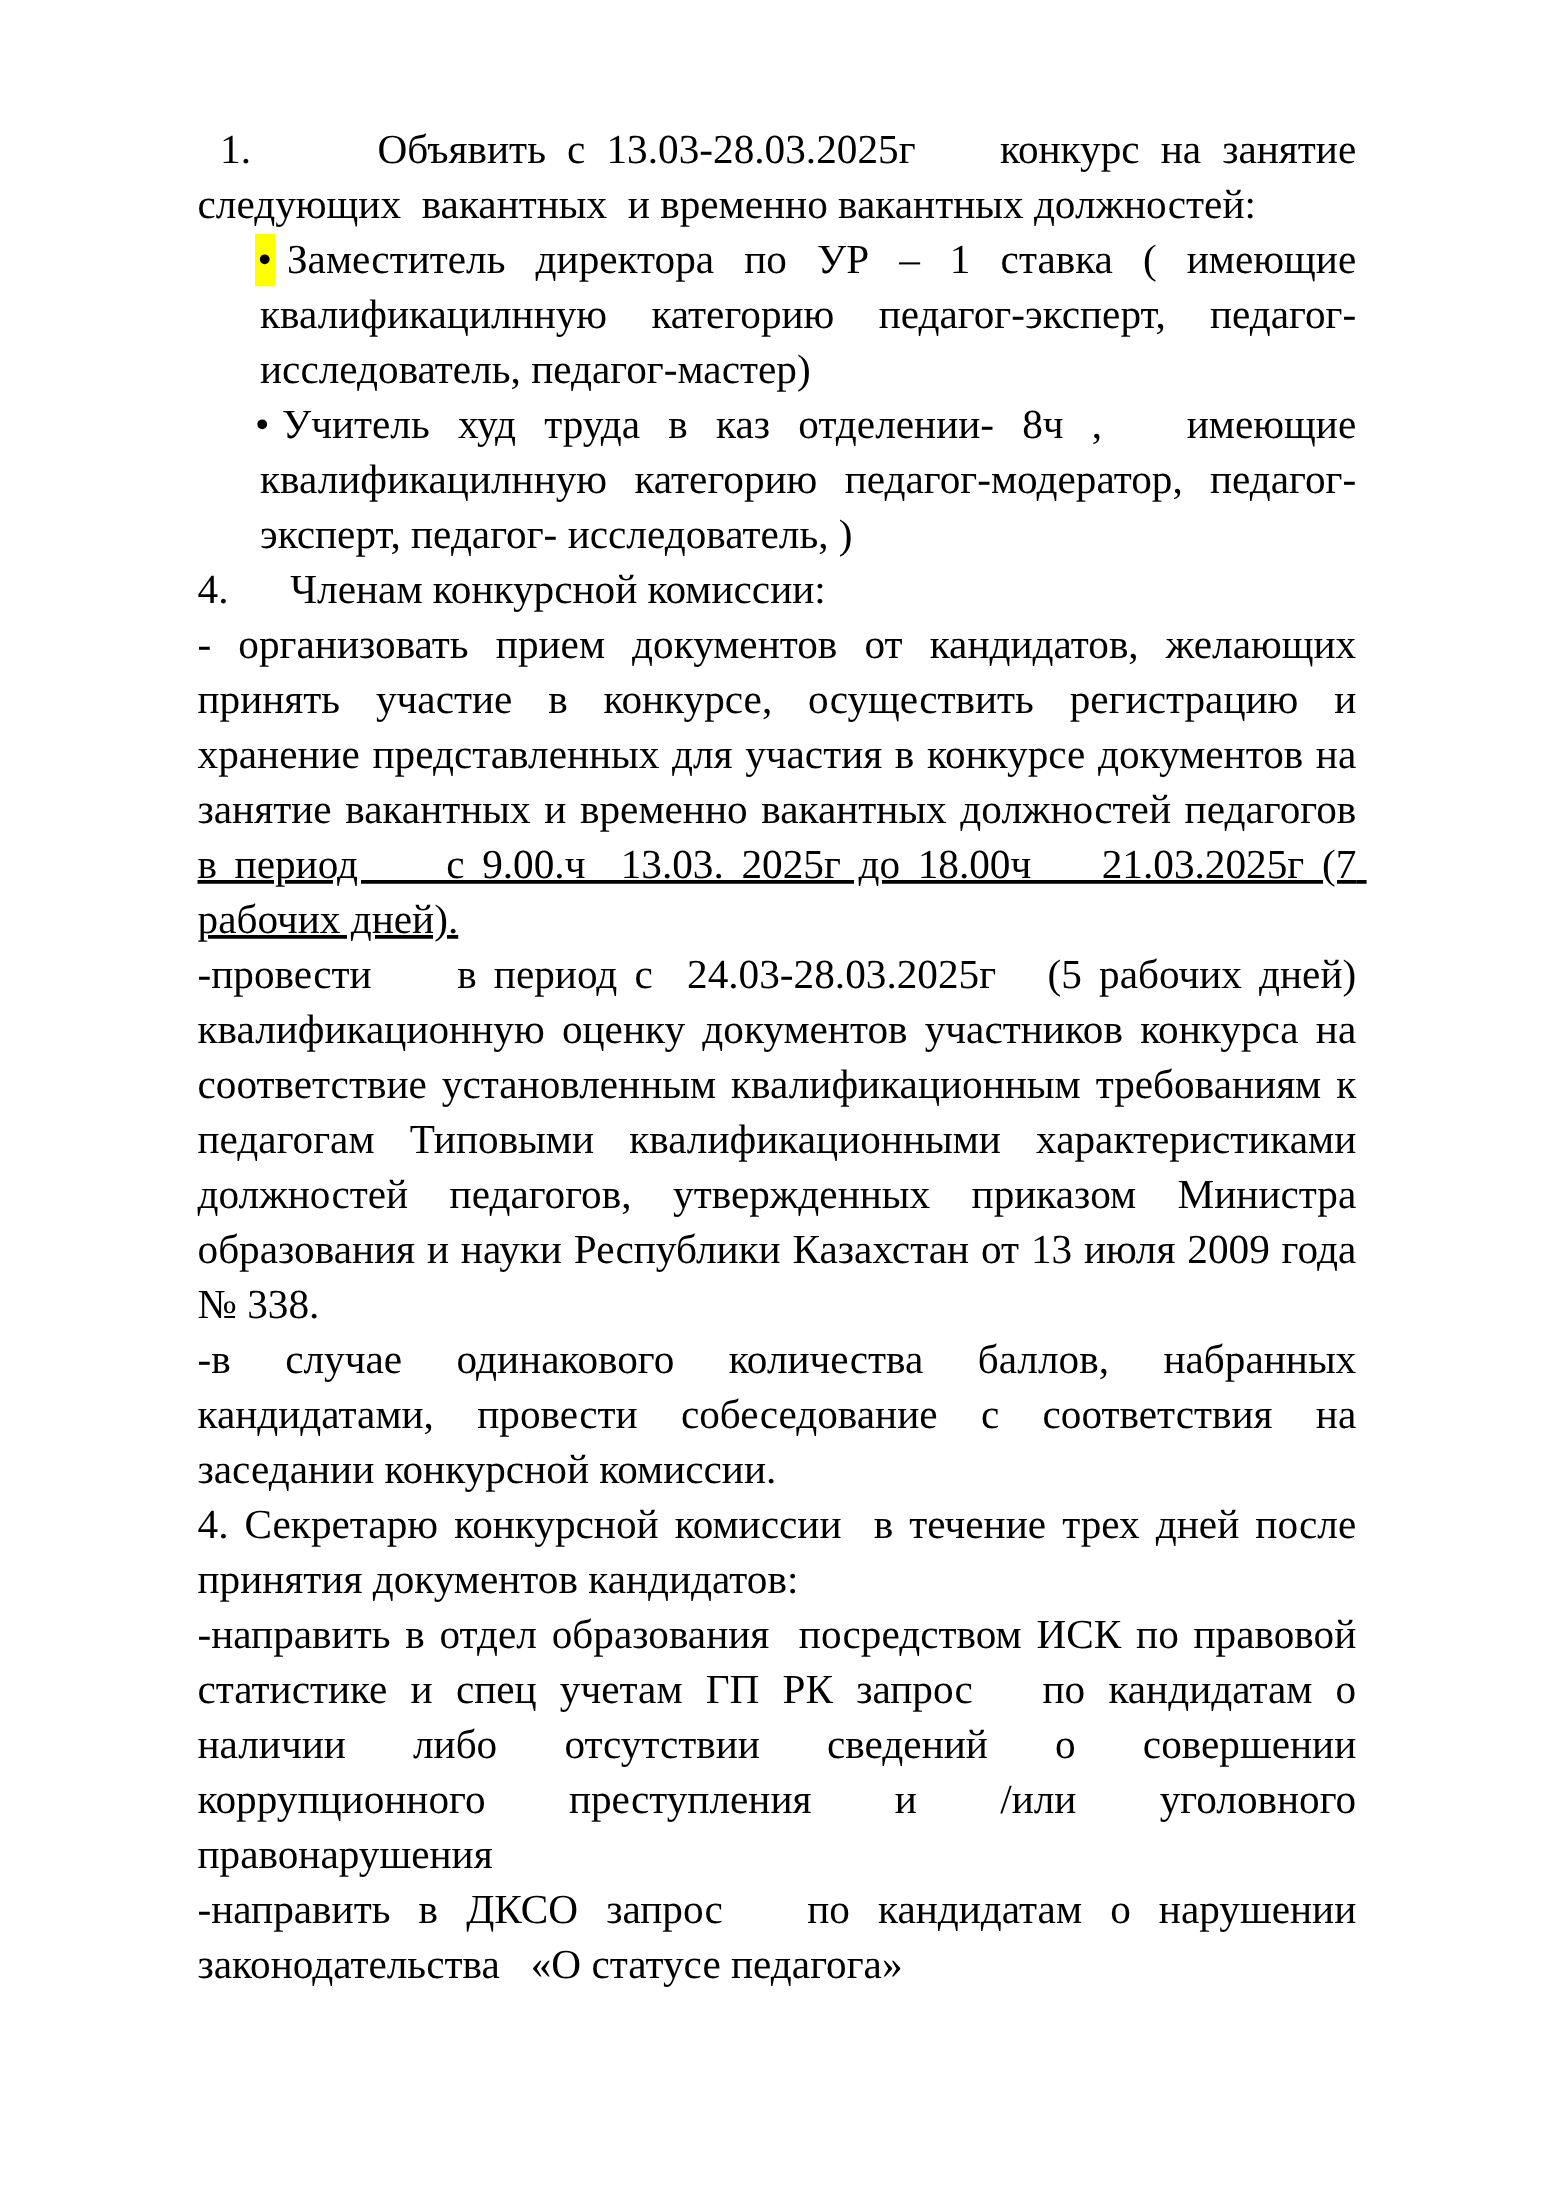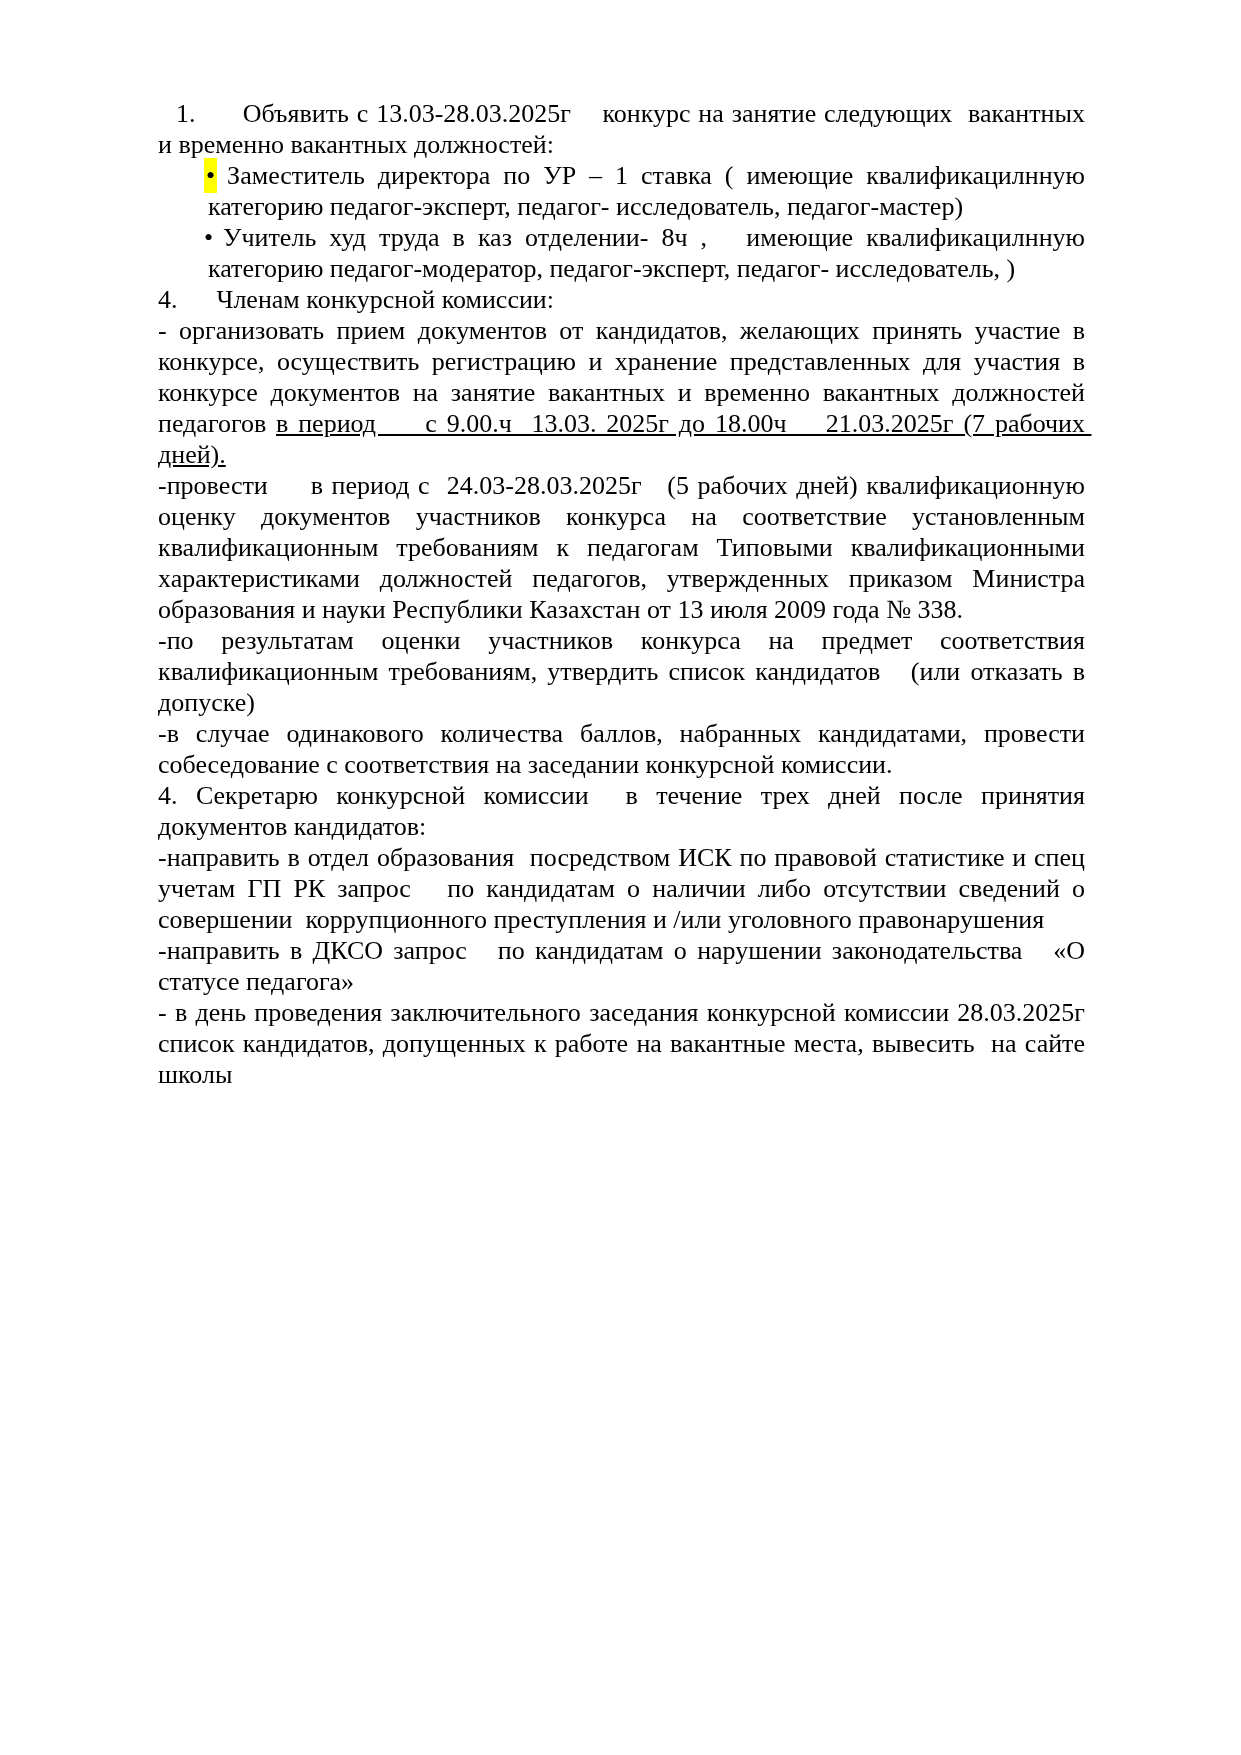--- a/index.html
+++ b/index.html
@@ -12,22 +12,22 @@
     position: relative;
     width: 1241px;
     height: 1755px;
     background: #ffffff;
     overflow: hidden;
     font-family: "Liberation Serif", "DejaVu Serif", serif;
     color: #000000;
   }
   .content {
     padding: 98px 156px 0 158px;
-    font-size: 26px;
-    line-height: 31px;
+    font-size: 33px;
+    line-height: 44px;
   }
   .para {
     margin: 0;
     text-align: justify;
     white-space: pre-wrap;
   }
   .indent-first {
     text-indent: 18px;
   }
   .bullet {
@@ -57,26 +57,24 @@
 
     <div class="para bullet"><span class="marker">•</span><span>Учитель худ труда в каз отделении- 8ч ,   имеющие квалификацилнную категорию педагог-модератор, педагог-эксперт, педагог- исследователь, )</span></div>
 
 
     <p class="para"><span>4.      Членам конкурсной комиссии:</span></p>
 
     <p class="para"><span>- организовать прием документов от кандидатов, желающих принять участие в конкурсе, осуществить регистрацию и хранение представленных для участия в конкурсе документов на занятие вакантных и временно вакантных должностей педагогов </span><span class="u">в период     с 9.00.ч  13.03. 2025г до 18.00ч    21.03.2025г (7 рабочих дней).</span></p>
 
     <p class="para"><span>-провести     в период с  24.03-28.03.2025г   (5 рабочих дней) квалификационную оценку документов участников конкурса на соответствие установленным квалификационным требованиям к педагогам Типовыми квалификационными характеристиками должностей педагогов, утвержденных приказом Министра образования и науки Республики Казахстан от 13 июля 2009 года № 338.</span></p>
 
-    <p class="para"><span>-по результатам оценки участников конкурса на предмет соответствия квалификационным требованиям, утвердить список кандидатов   (или отказать в допуске)</span></p>
 
     <p class="para"><span>-в случае одинакового количества баллов, набранных кандидатами, провести собеседование с соответствия на заседании конкурсной комиссии.</span></p>
 
     <p class="para"><span>4. Секретарю конкурсной комиссии  в течение трех дней после принятия документов кандидатов:</span></p>
 
     <p class="para"><span>-направить в отдел образования  посредством ИСК по правовой статистике и спец учетам ГП РК запрос   по кандидатам о наличии либо отсутствии сведений о совершении  коррупционного преступления и /или уголовного правонарушения</span></p>
 
     <p class="para"><span>-направить в ДКСО запрос   по кандидатам о нарушении законодательства   «О статусе педагога»</span></p>
 
-    <p class="para"><span>- в день проведения заключительного заседания конкурсной комиссии 28.03.2025г список кандидатов, допущенных к работе на вакантные места, вывесить  на сайте школы</span></p>
 
   </div>
 </div>
 
 </body></html>

